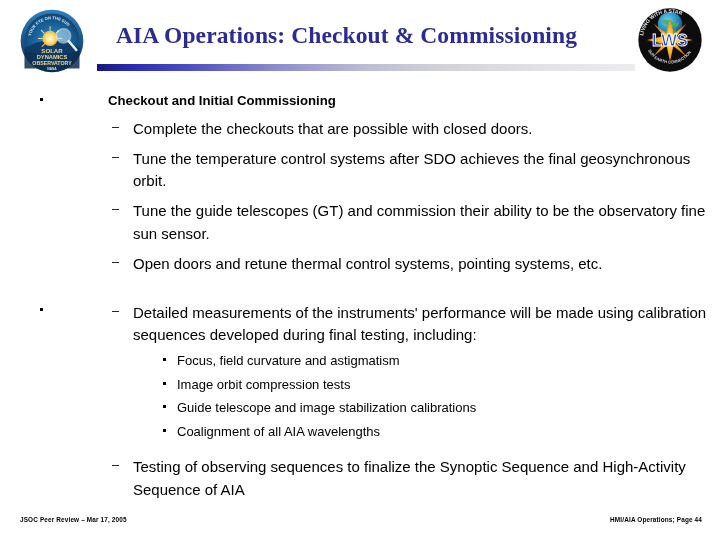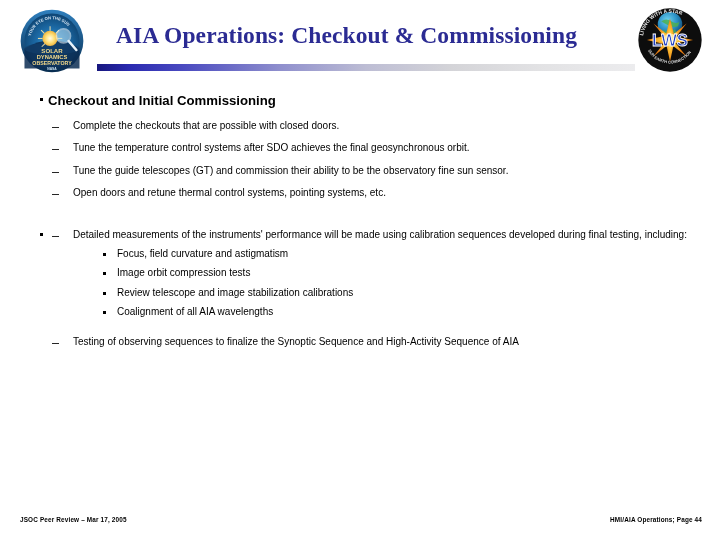--- a/index.html
+++ b/index.html
@@ -92,21 +92,21 @@
   }
 
   ul.lvl1 {
     list-style: none;
     margin: 0;
     padding: 0;
   }
 
   li.lvl1-item {
     position: relative;
-    padding-left: 48px;
+    padding-left: 108px;
     margin-bottom: 0;
   }
 
   li.lvl1-item > .bullet-dot {
     position: absolute;
     left: 40px;
     top: 6px;
     width: 3px;
     height: 3px;
     background: #000000;
@@ -137,21 +137,21 @@
   li.lvl2-item > .bullet-dash {
     position: absolute;
     left: 4px;
     top: 0px;
     font-size: 12.6px;
     line-height: 1.5;
     color: #000000;
   }
 
   .lvl2-text {
-    font-size: 10px;
+    font-size: 15px;
     color: #000000;
     line-height: 1.5;
     display: block;
   }
 
   ul.lvl3 {
     list-style: none;
     margin: 5px 0 0 0;
     padding: 0;
   }
@@ -165,21 +165,21 @@
   li.lvl3-item > .bullet-square {
     position: absolute;
     left: 30px;
     top: 6px;
     width: 3px;
     height: 3px;
     background: #000000;
   }
 
   .lvl3-text {
-    font-size: 10px;
+    font-size: 13px;
     color: #000000;
     line-height: 1.45;
     display: block;
   }
 
   .gap-after-group {
     height: 12px;
   }
 
   
@@ -355,21 +355,21 @@
               <li class="lvl3-item">
                 <span class="bullet-square"></span>
                 <span class="lvl3-text">Focus, field curvature and astigmatism</span>
               </li>
               <li class="lvl3-item">
                 <span class="bullet-square"></span>
                 <span class="lvl3-text">Image orbit compression tests</span>
               </li>
               <li class="lvl3-item">
                 <span class="bullet-square"></span>
-                <span class="lvl3-text">Review telescope and image stabilization calibrations</span>
+                <span class="lvl3-text">Guide telescope and image stabilization calibrations</span>
               </li>
               <li class="lvl3-item">
                 <span class="bullet-square"></span>
                 <span class="lvl3-text">Coalignment of all AIA wavelengths</span>
               </li>
             </ul>
           </li>
           <li class="lvl2-item" style="margin-top:14px;">
             <span class="bullet-dash">–</span>
             <span class="lvl2-text">Testing of observing sequences to finalize the Synoptic Sequence and High-Activity Sequence of AIA</span>

